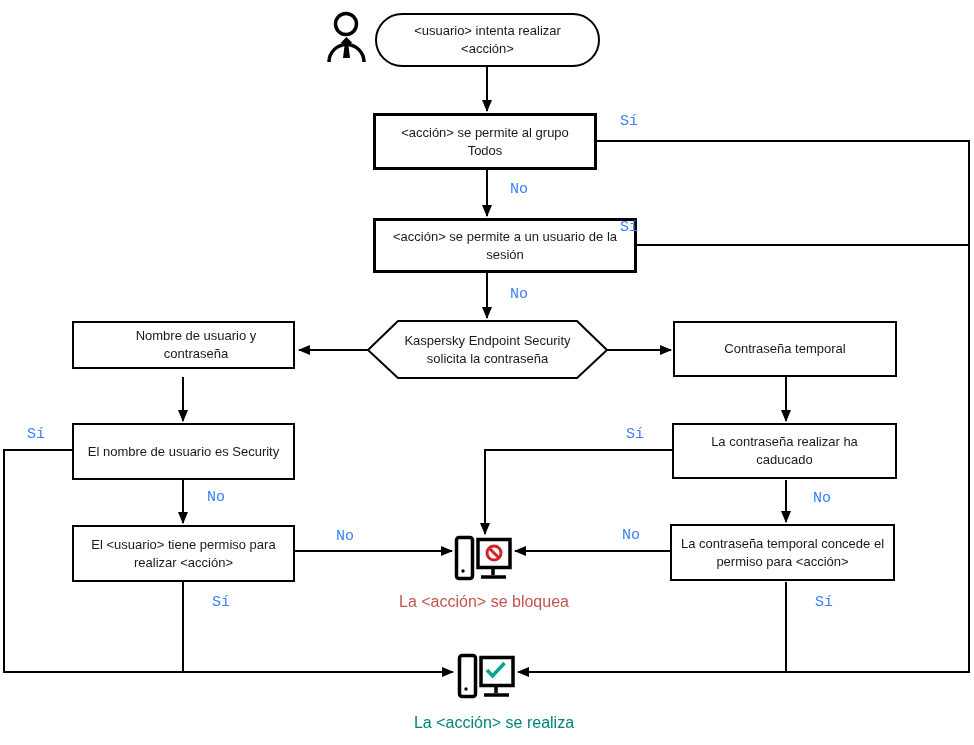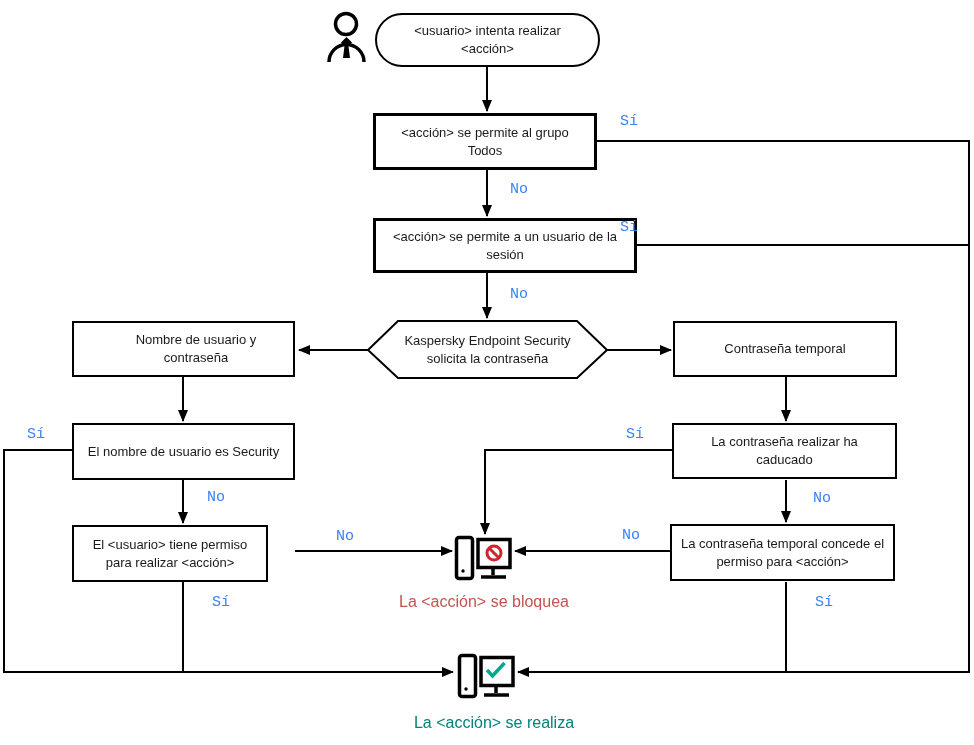--- a/index.html
+++ b/index.html
@@ -120,33 +120,33 @@
   </div>
 
   <div class="node bold" style="left:373px; top:218px; width:264px; height:55px;">
     <span>&lt;acción&gt; se permite a un usuario de la sesión</span>
   </div>
 
   <div class="node naked" style="left:385px; top:321px; width:205px; height:57px;">
     <span>Kaspersky Endpoint Security solicita la contraseña</span>
   </div>
 
-  <div class="node" style="left:72px; top:321px; width:223px; height:56px;padding-left:35px;">
+  <div class="node" style="left:72px; top:321px; width:223px; height:48px;padding-left:35px;">
     <span>Nombre de usuario y contraseña</span>
   </div>
 
   <div class="node" style="left:673px; top:321px; width:224px; height:56px;">
     <span>Contraseña temporal</span>
   </div>
 
   <div class="node" style="left:72px; top:423px; width:223px; height:57px;">
     <span>El nombre de usuario es Security</span>
   </div>
 
-  <div class="node" style="left:72px; top:525px; width:196px; height:57px; padding:0 8px;">
+  <div class="node" style="left:72px; top:525px; width:223px; height:57px; padding:0 8px;">
     <span>El &lt;usuario&gt; tiene permiso para realizar &lt;acción&gt;</span>
   </div>
 
   <div class="node" style="left:672px; top:423px; width:225px; height:56px;">
     <span>La contraseña realizar ha caducado</span>
   </div>
 
   <div class="node" style="left:670px; top:524px; width:225px; height:57px; padding:0 8px;">
     <span>La contraseña temporal concede el permiso para &lt;acción&gt;</span>
   </div>

